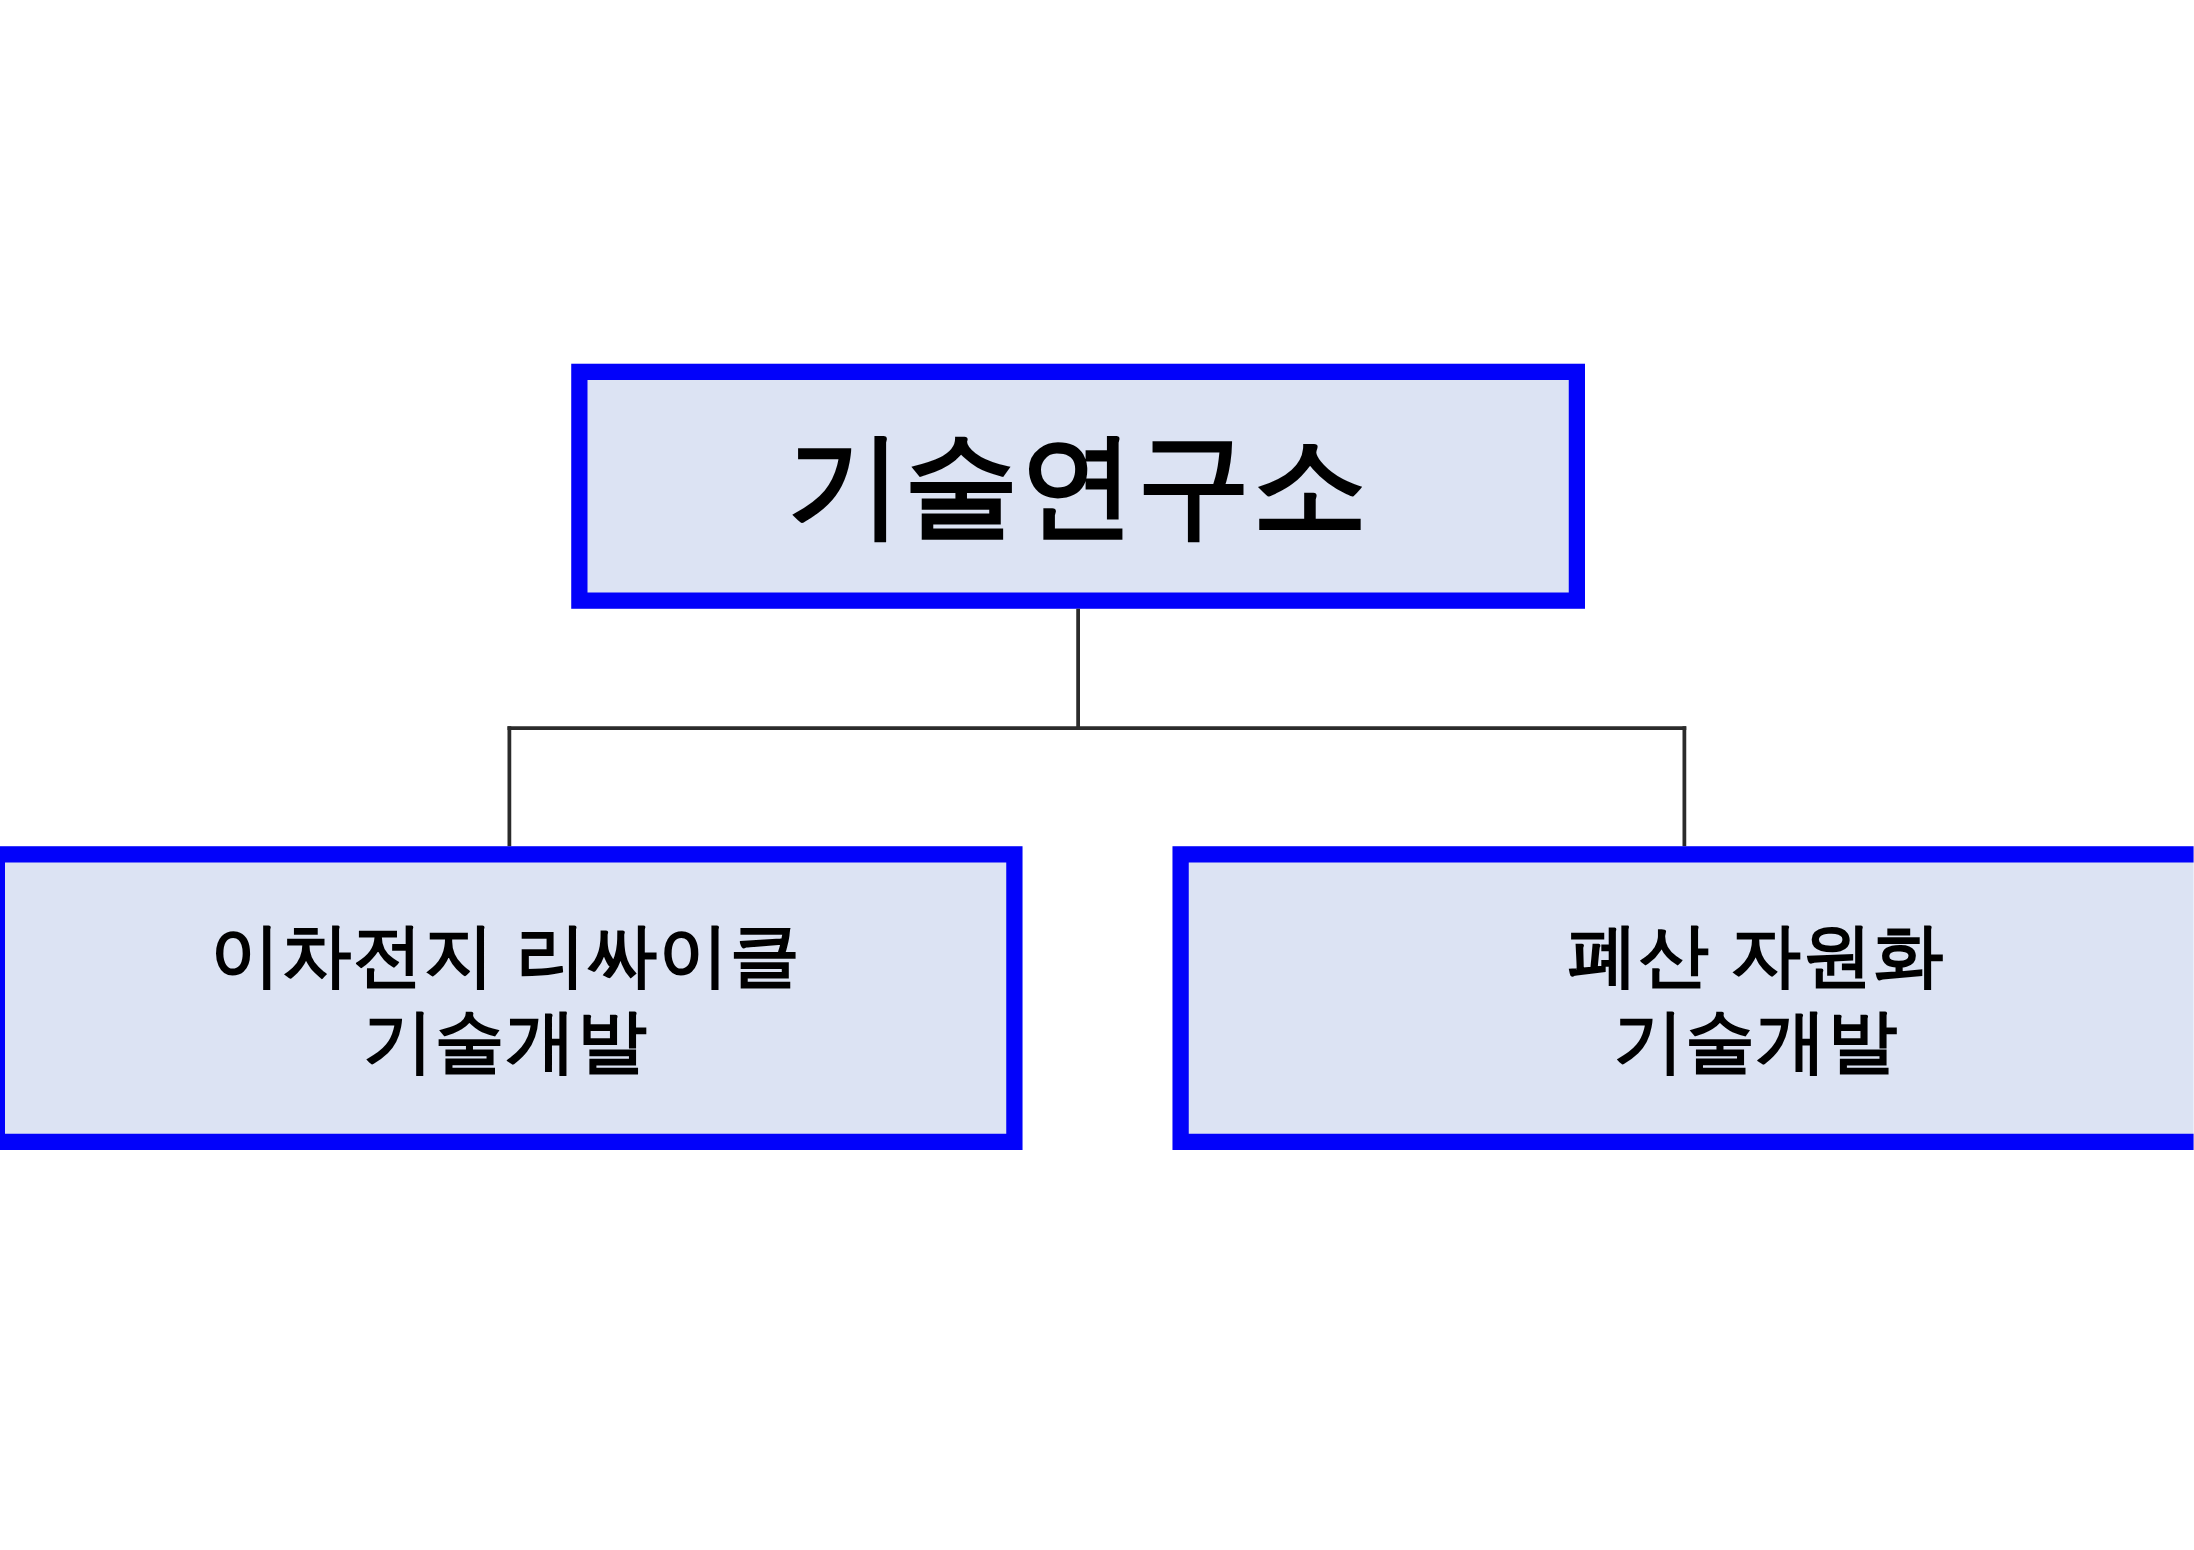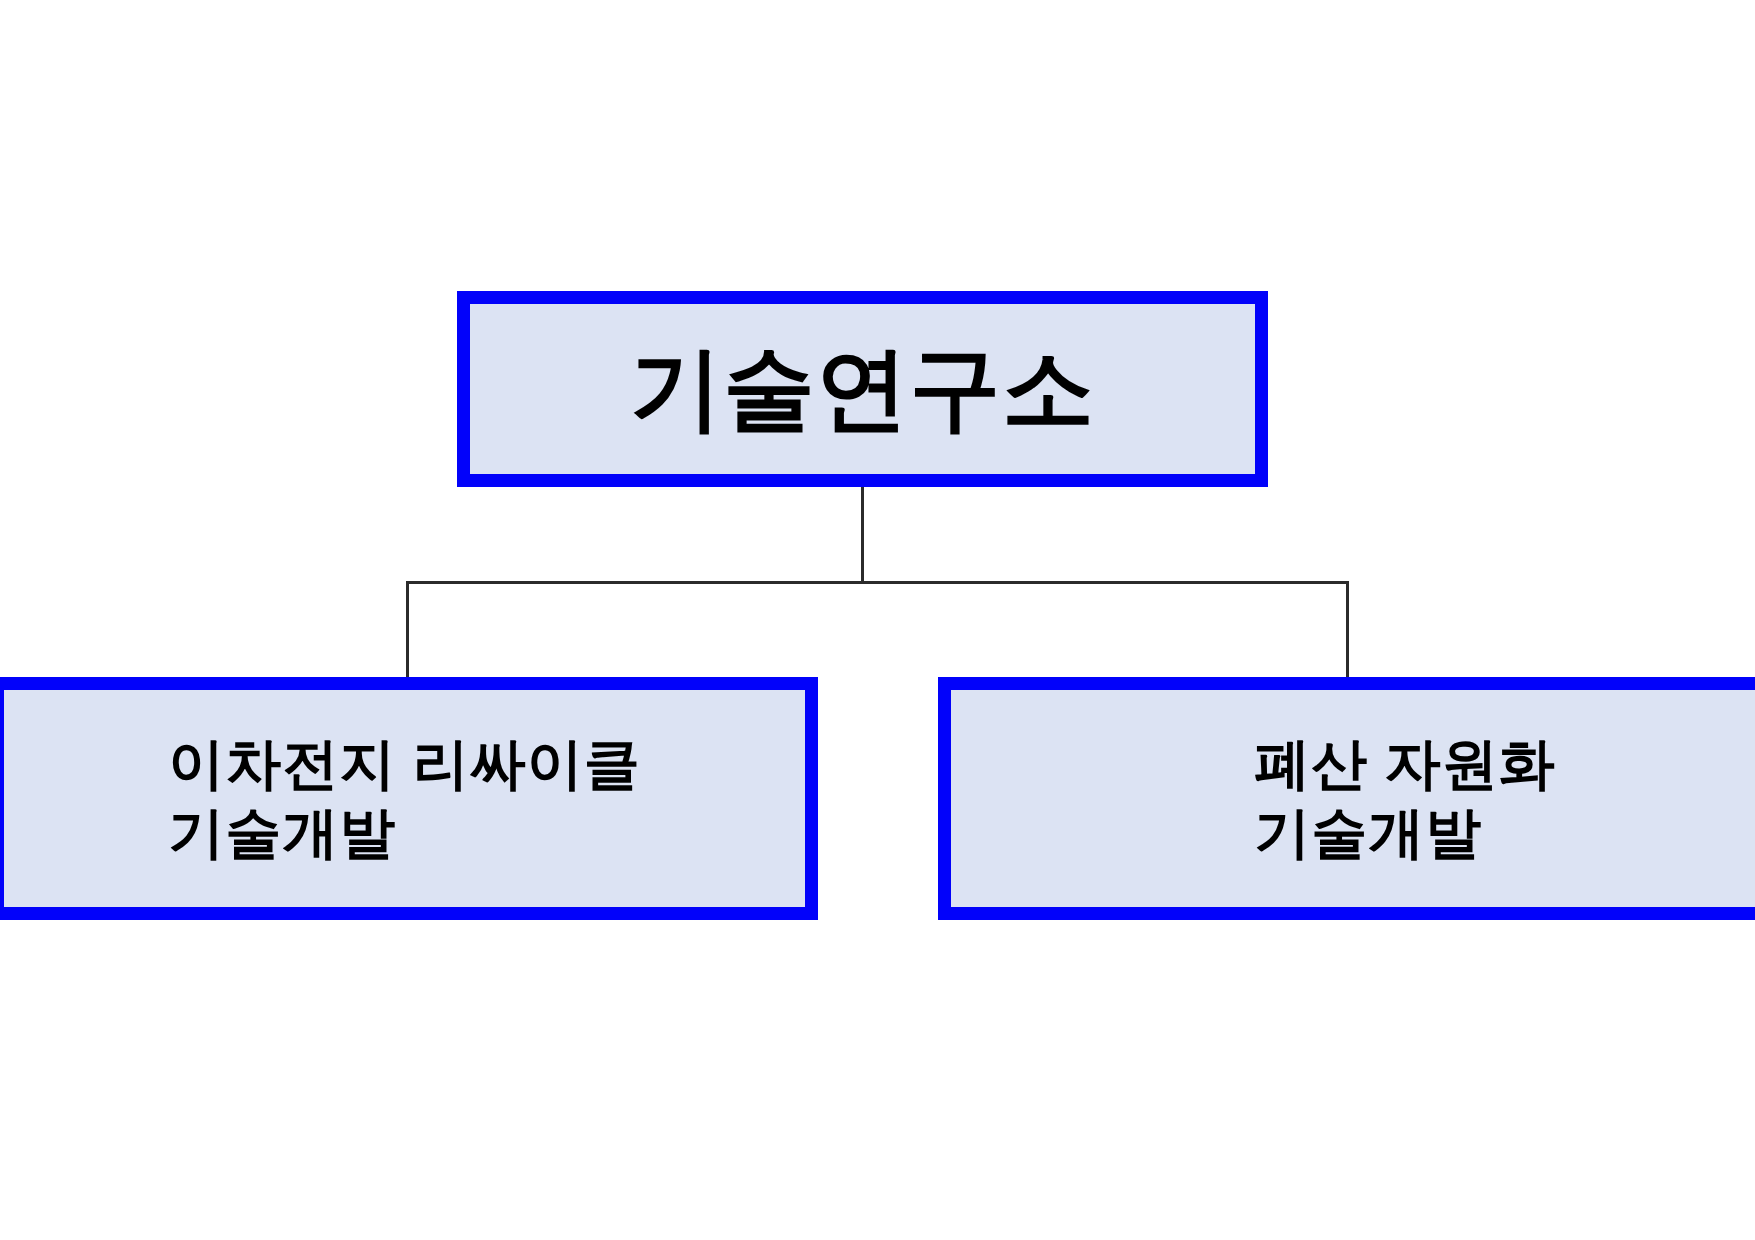--- a/index.html
+++ b/index.html
@@ -19,21 +19,21 @@
     overflow: hidden;
     font-family: "Liberation Sans", "DejaVu Sans", sans-serif;
   }
   .org-node {
     position: absolute;
     background: var(--node-fill);
     border: 13px solid var(--node-border);
     display: flex;
     align-items: center;
     justify-content: center;
-    text-align: left;
+    text-align: center;
   }
   .org-node .node-label {
     font-weight: bold;
     color: var(--text);
     white-space: pre-line;
     letter-spacing: 1px;
   }
   .node-root {
     left: 457px;
     top: 291px;

